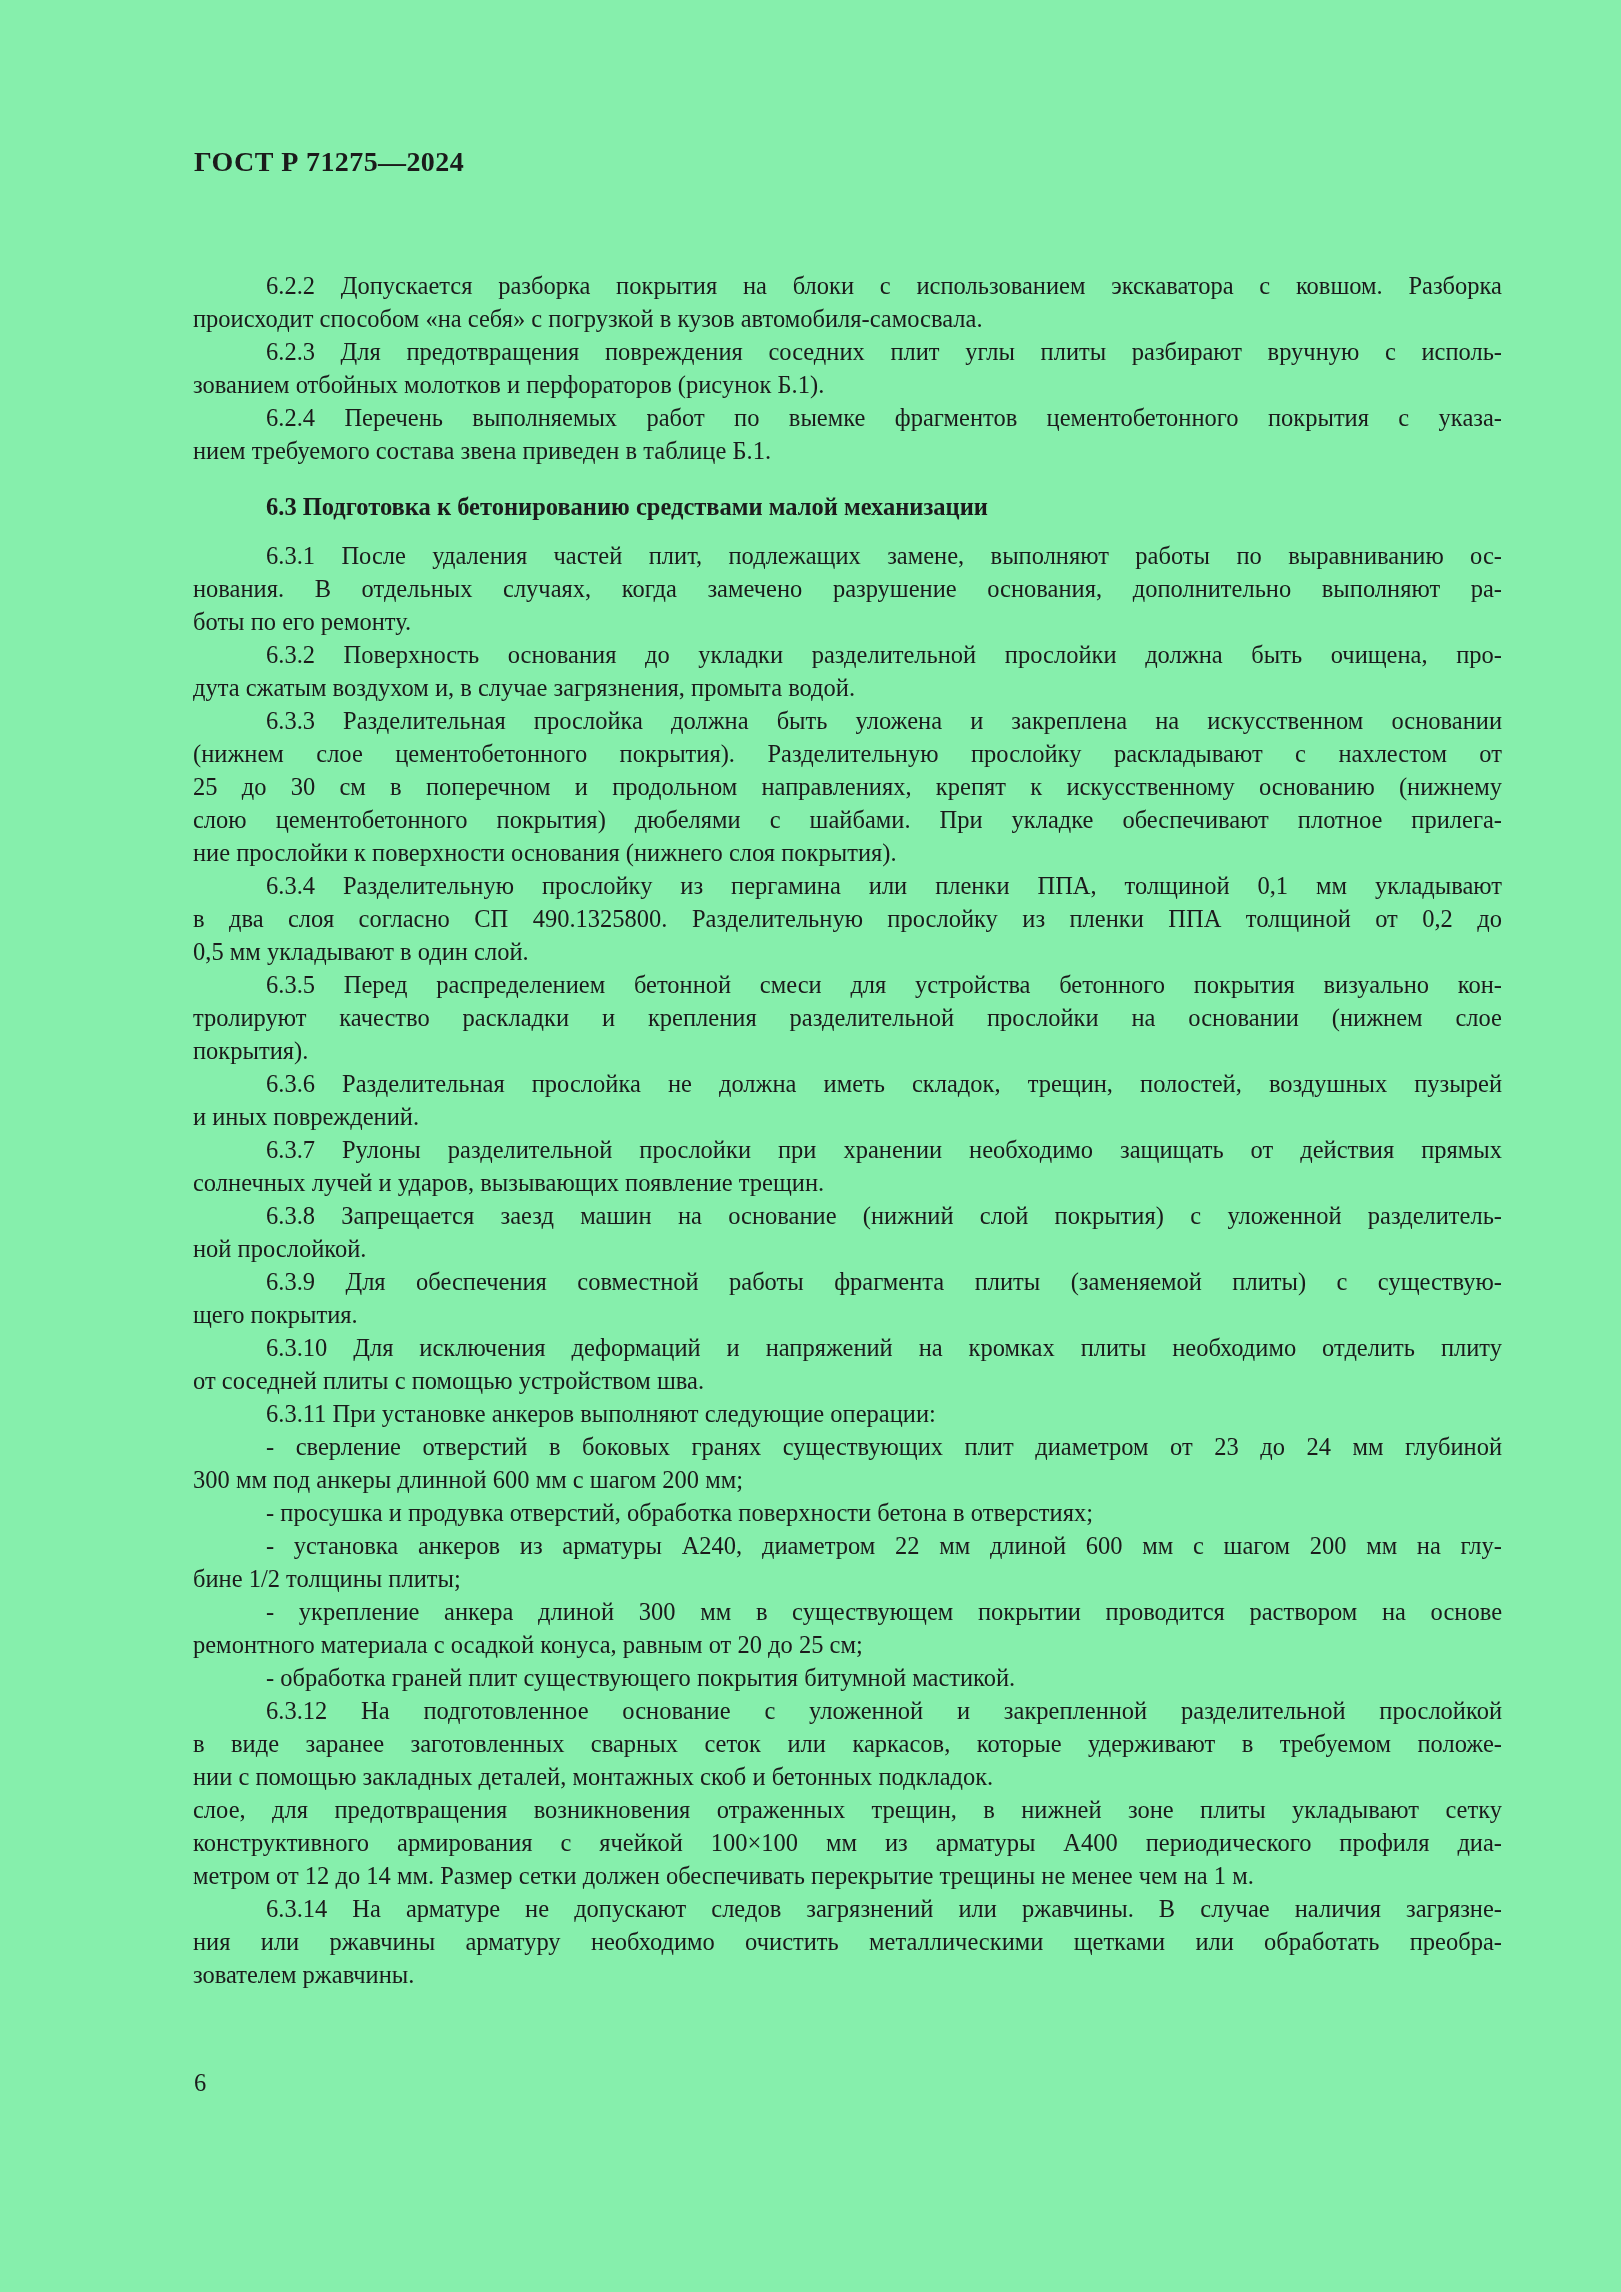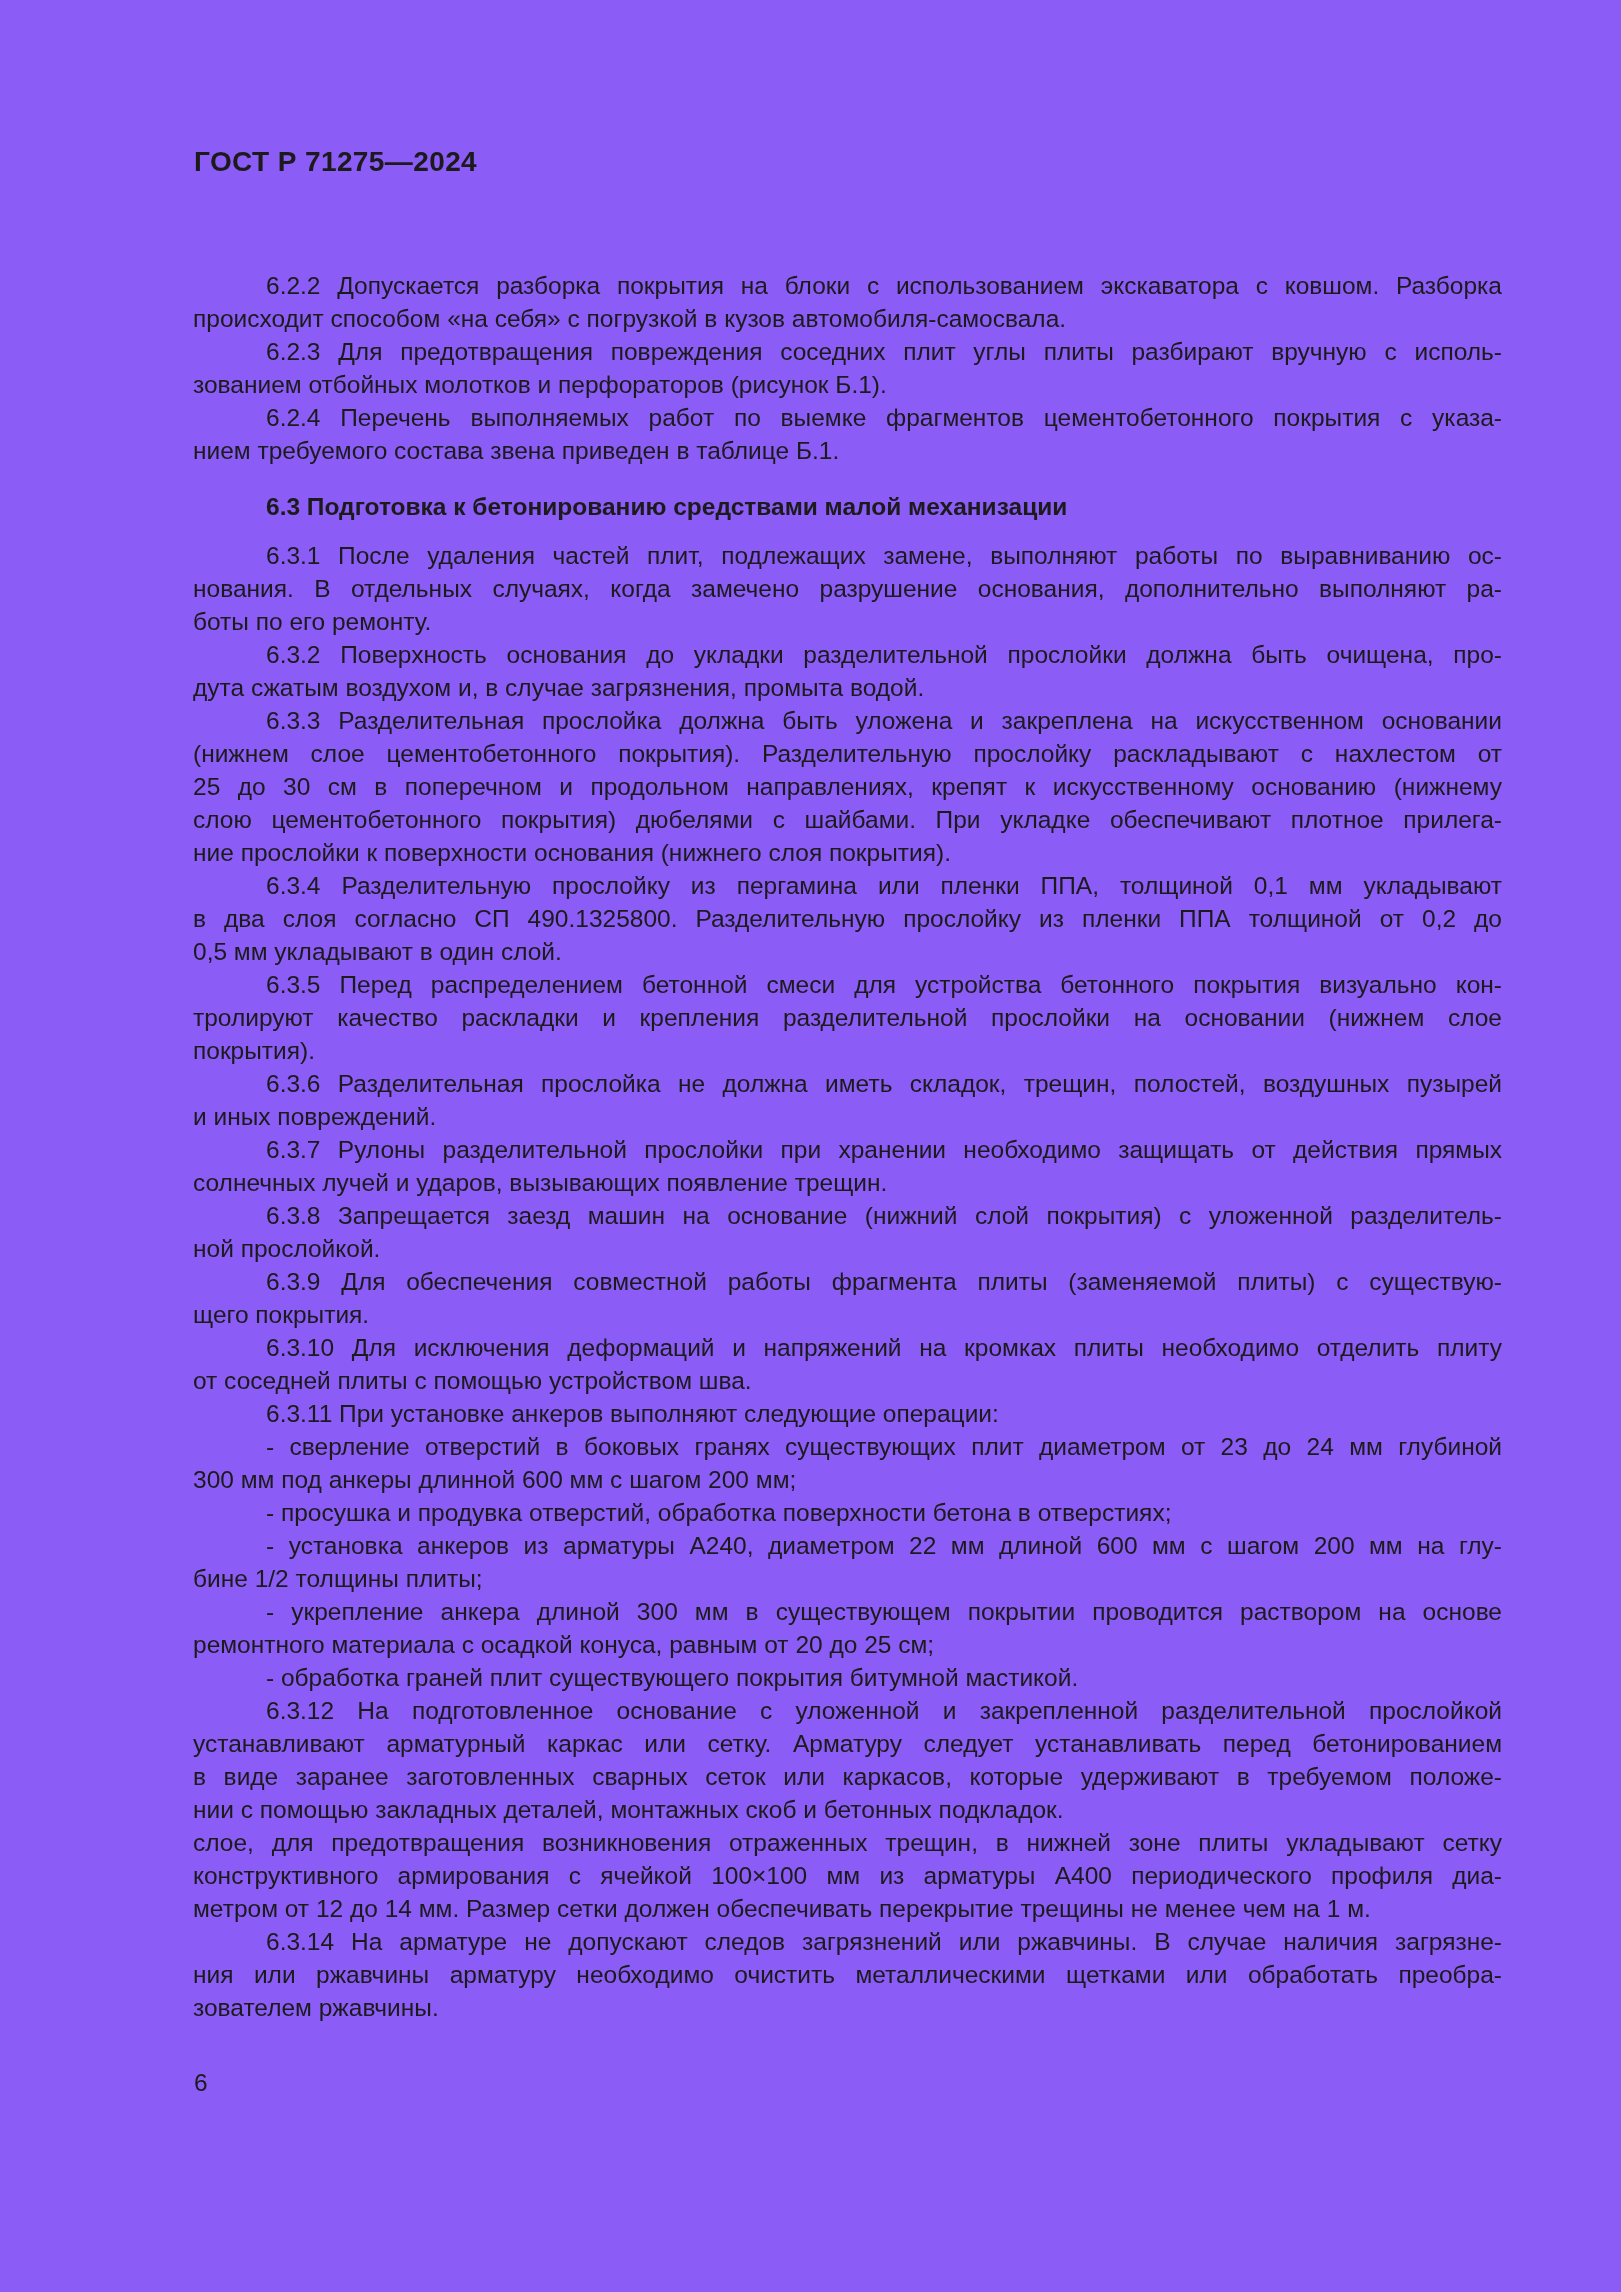--- a/index.html
+++ b/index.html
@@ -4,23 +4,24 @@
 <style>
   html, body { margin: 0; padding: 0; }
   body {
     width: 1621px; height: 2293px;
     background: #f4f4f4;
     font-family: "Liberation Sans", "DejaVu Sans", sans-serif;
   }
   .page {
     position: relative;
     width: 1621px; height: 2293px;
-    background: #8b5cf6;
+    background: #86efac;
     color: #1b1b1b;
     overflow: hidden;
+    font-family: Liberation Serif, serif;
   }
   .doc-header {
     position: absolute;
     left: 194px; top: 146px;
     font-size: 28px;
     font-weight: 700;
     letter-spacing: 0.4px;
     white-space: nowrap;
   }
   .body-text {
@@ -118,21 +119,20 @@
     <div class="ln first">- установка анкеров из арматуры А240, диаметром 22 мм длиной 600 мм с шагом 200 мм на глу-</div>
     <div class="ln last">бине 1/2 толщины плиты;</div>
 
     <div class="ln first">- укрепление анкера длиной 300 мм в существующем покрытии проводится раствором на основе</div>
     <div class="ln last">ремонтного материала с осадкой конуса, равным от 20 до 25 см;</div>
 
 
     <div class="ln first last">- обработка граней плит существующего покрытия битумной мастикой.</div>
 
     <div class="ln first">6.3.12 На подготовленное основание с уложенной и закрепленной разделительной прослойкой</div>
-    <div class="ln">устанавливают арматурный каркас или сетку. Арматуру следует устанавливать перед бетонированием</div>
     <div class="ln">в виде заранее заготовленных сварных сеток или каркасов, которые удерживают в требуемом положе-</div>
     <div class="ln last">нии с помощью закладных деталей, монтажных скоб и бетонных подкладок.</div>
 
     <div class="ln">слое, для предотвращения возникновения отраженных трещин, в нижней зоне плиты укладывают сетку</div>
     <div class="ln">конструктивного армирования с ячейкой 100×100 мм из арматуры А400 периодического профиля диа-</div>
     <div class="ln last">метром от 12 до 14 мм. Размер сетки должен обеспечивать перекрытие трещины не менее чем на 1 м.</div>
 
     <div class="ln first">6.3.14 На арматуре не допускают следов загрязнений или ржавчины. В случае наличия загрязне-</div>
     <div class="ln">ния или ржавчины арматуру необходимо очистить металлическими щетками или обработать преобра-</div>
     <div class="ln last">зователем ржавчины.</div>

